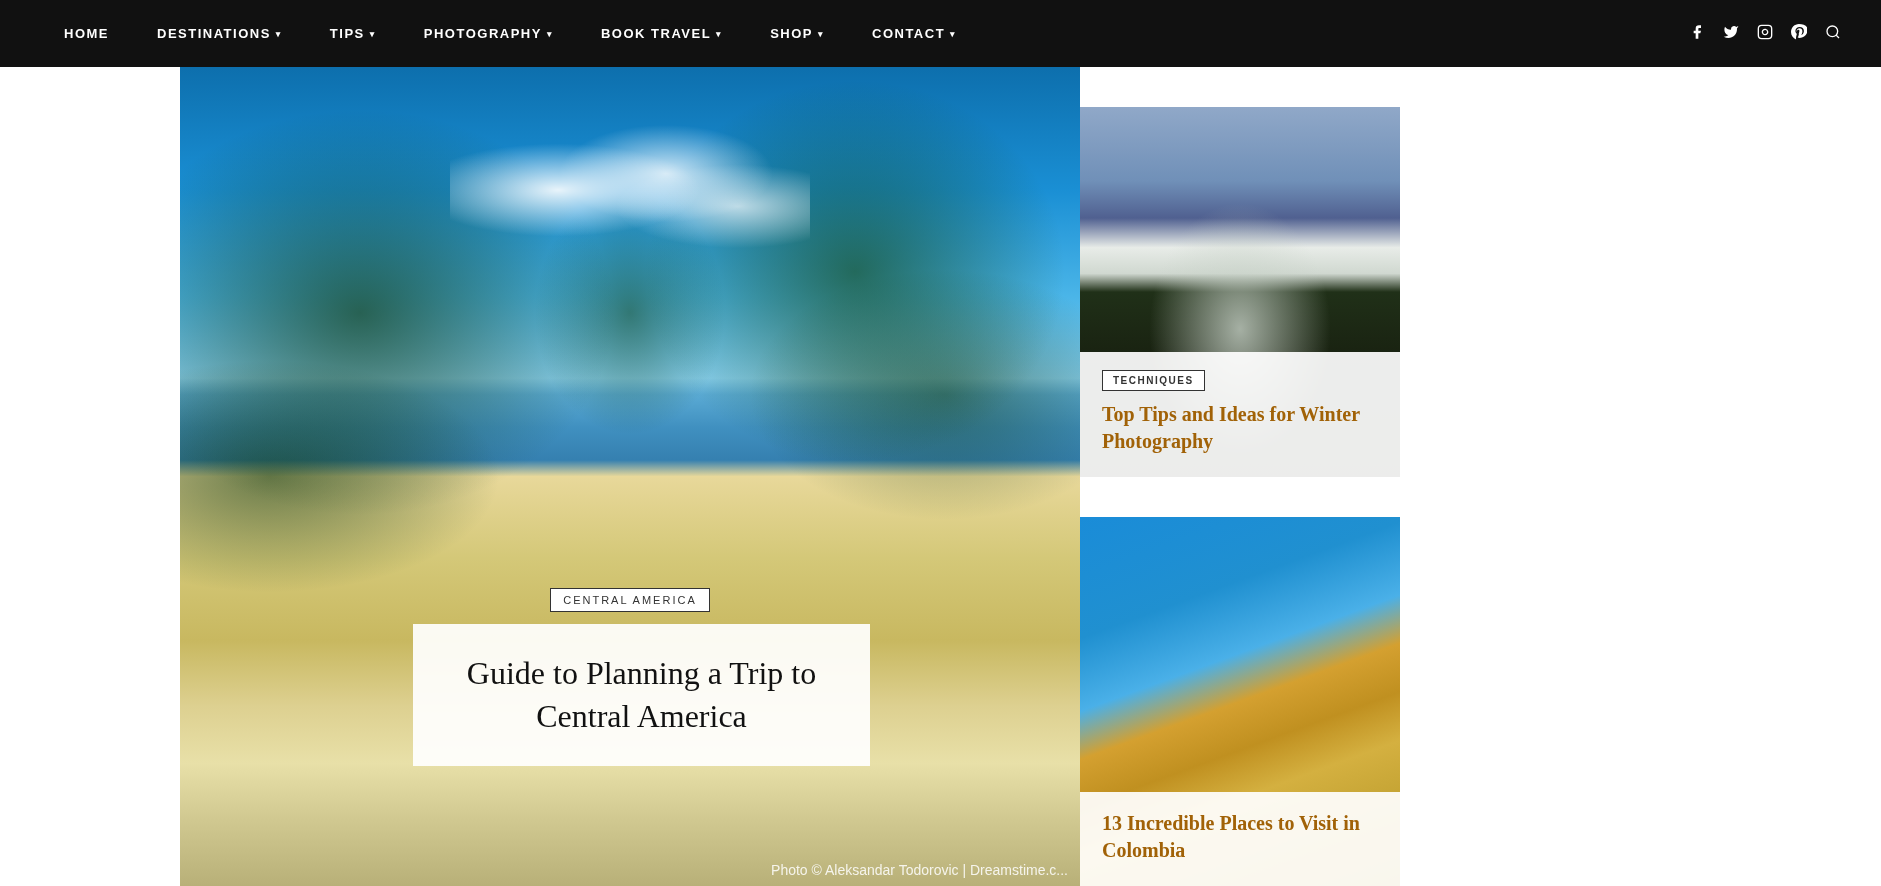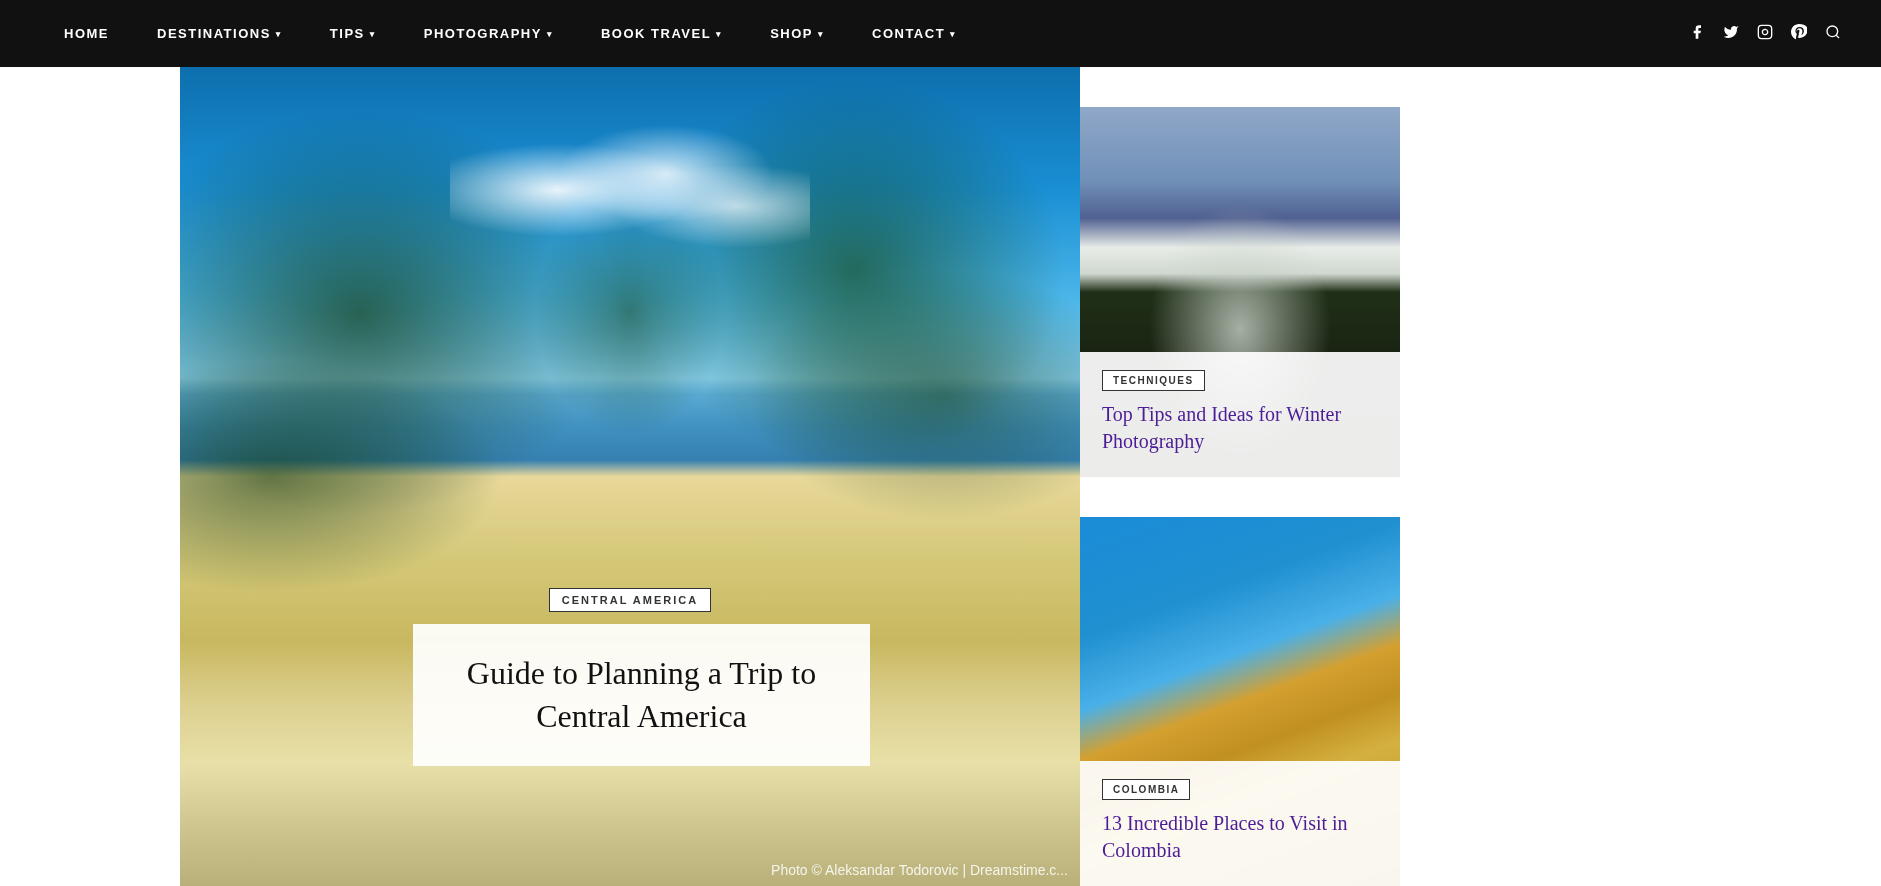--- a/index.html
+++ b/index.html
@@ -147,21 +147,21 @@
       width: 480px;
     }
 
     .category-badge {
       display: inline-block;
       background: #fff;
       border: 1px solid #333;
       color: #333;
       font-size: 11px;
       font-family: 'Arial', sans-serif;
-      font-weight: 700;
+      font-weight: 400;
       letter-spacing: 2px;
       text-transform: uppercase;
       padding: 5px 12px;
       margin-bottom: 12px;
     }
 
     .hero-title-box {
       background: rgba(255,255,255,0.92);
       padding: 28px 36px;
       margin-left: 23px;
@@ -246,22 +246,22 @@
       font-weight: 700;
       letter-spacing: 1.5px;
       text-transform: uppercase;
       padding: 4px 10px;
       margin-bottom: 10px;
     }
 
     .card-title {
       font-size: 20px;
       font-family: 'Georgia', serif;
-      font-weight: 400;
-      color: #4c1d95;
+      font-weight: 700;
+      color: #a16207;
       line-height: 1.35;
     }
 
     
     .card-1 .card-image::after {
       content: '';
       position: absolute;
       inset: 0;
       background:
         radial-gradient(ellipse at 50% 60%, rgba(200,210,200,0.8) 0%, transparent 40%),
@@ -388,21 +388,18 @@
         <div>
           <span class="card-badge">TECHNIQUES</span>
         </div>
         <h2 class="card-title">Top Tips and Ideas for Winter Photography</h2>
       </div>
     </div>
 
     <div class="card card-2">
       <div class="card-image"></div>
       <div class="card-content">
-        <div>
-          <span class="card-badge">COLOMBIA</span>
-        </div>
         <h2 class="card-title">13 Incredible Places to Visit in Colombia</h2>
       </div>
     </div>
 
   </div>
 </div>
 
 </body></html>

